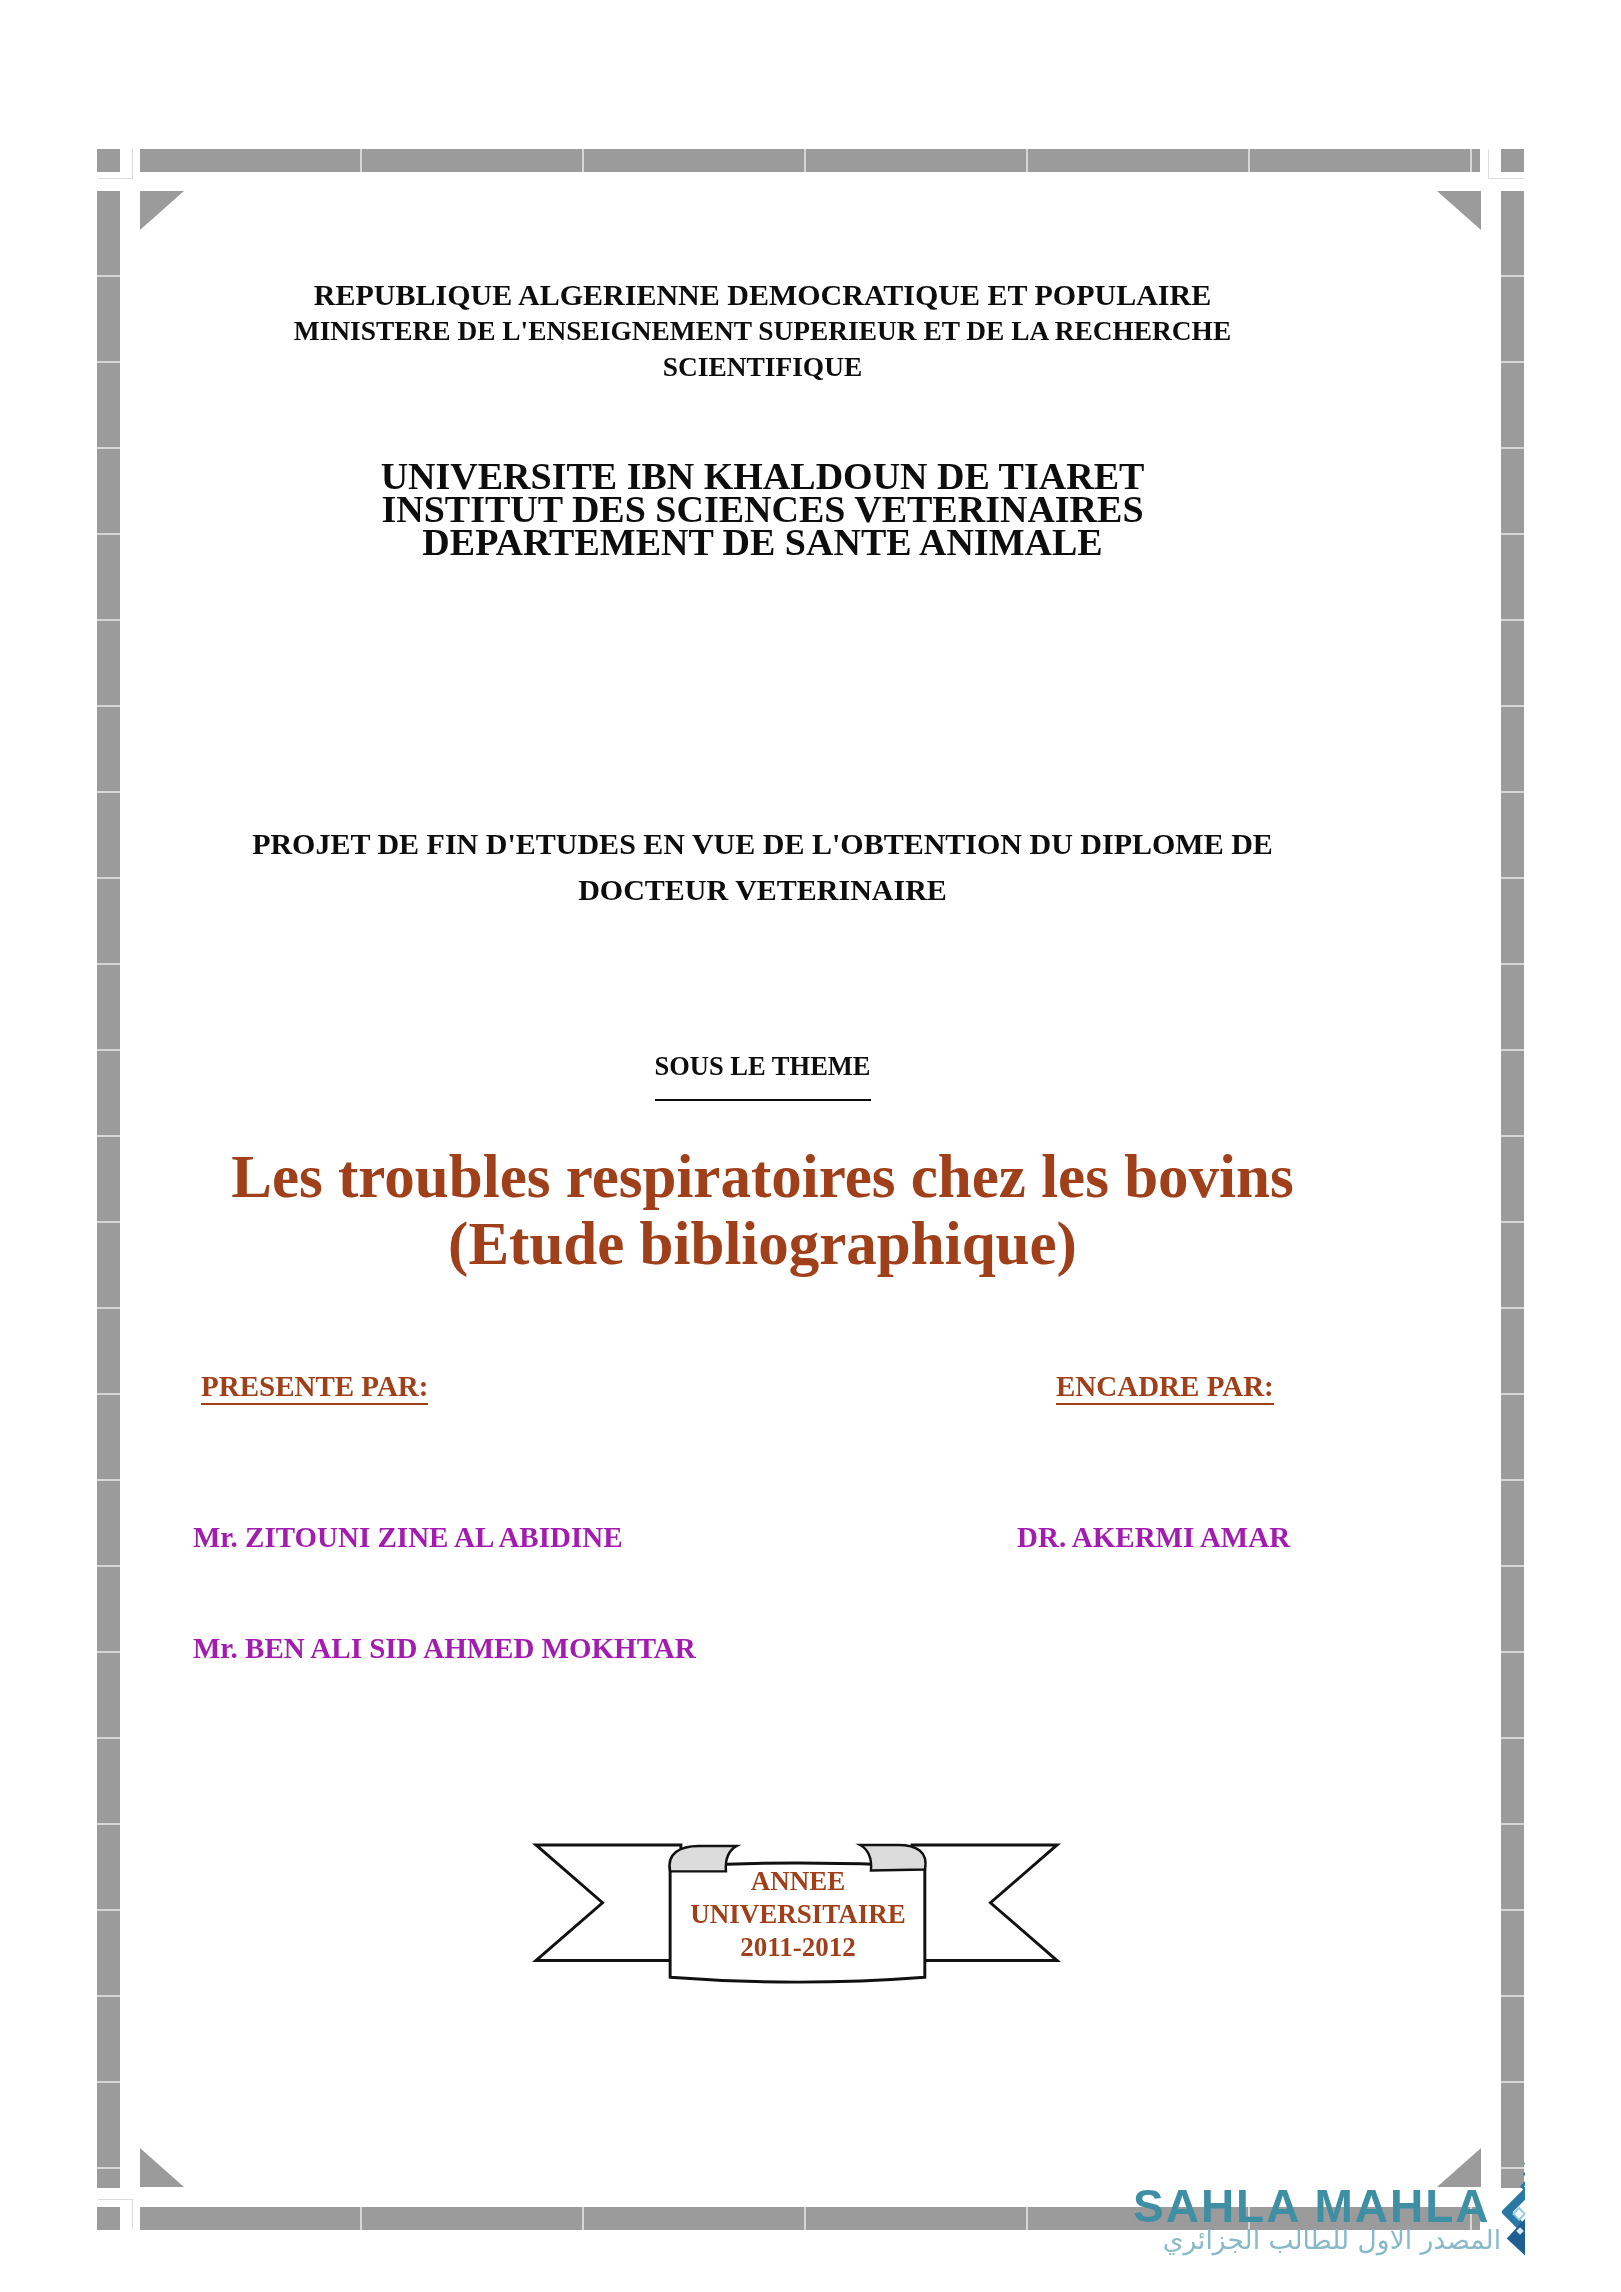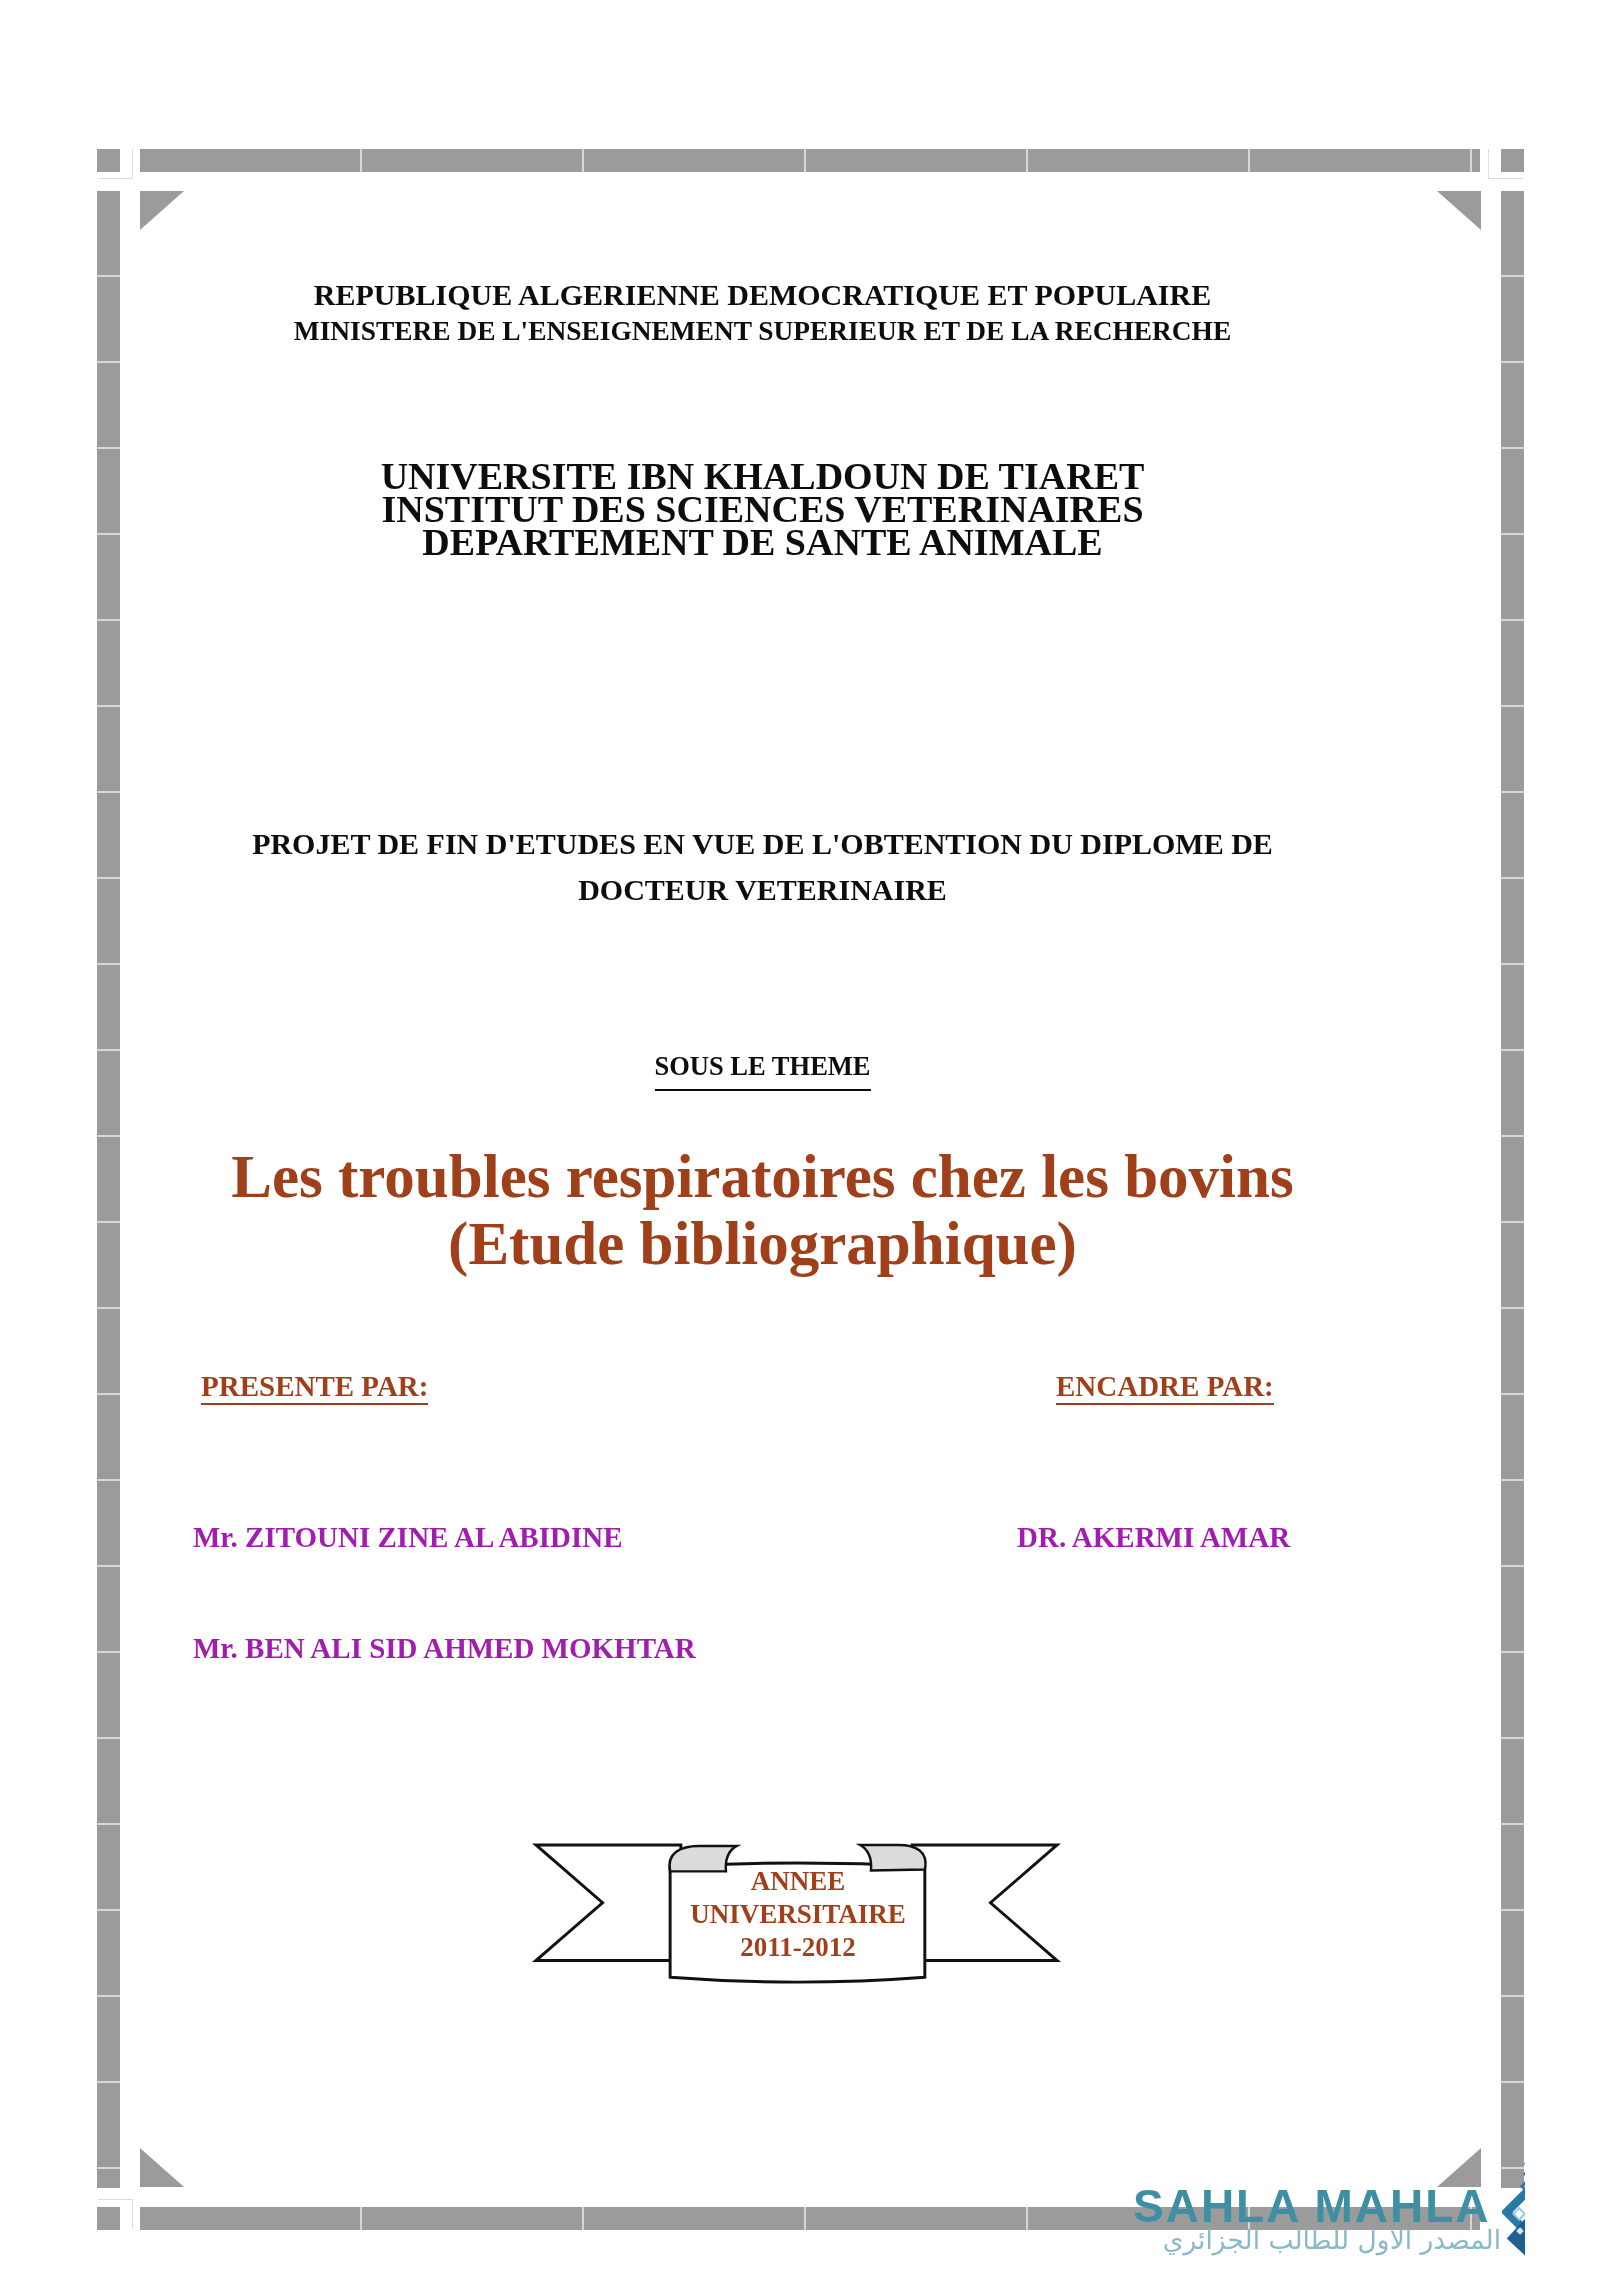--- a/index.html
+++ b/index.html
@@ -21,21 +21,21 @@
   .tri.bl{clip-path:polygon(0 0,0 100%,100% 100%);}
   .tri.br{clip-path:polygon(100% 0,100% 100%,0 100%);}
   .gapline{position:absolute;background:#dcdcdc;}
   
   .cblock{position:absolute;left:0;width:100%;text-align:center;color:#0d0d0d;font-weight:bold;}
   .header-block{top:233px;line-height:36px;font-size:27.4px;}
   .header-block .l1{font-size:30px;}
   .univ-block{top:416px;line-height:33px;font-size:38px;}
   .project-block{top:777px;line-height:46px;font-size:30px;}
   .theme-block{top:1006px;line-height:33px;font-size:26.5px;}
-  .theme-block span{display:inline-block;border-bottom:2.9px solid #0d0d0d;padding-bottom:6px;}
+  .theme-block span{display:inline-block;border-bottom:2.9px solid #0d0d0d;padding-bottom:16px;}
   .title-block{top:1099px;line-height:67px;font-size:61px;color:var(--accent-red);}
   .label{position:absolute;font-size:29px;font-weight:bold;color:var(--accent-red);}
   .label span{display:inline-block;border-bottom:2.9px solid var(--accent-red);padding-bottom:0;}
   .names{position:absolute;font-size:29px;font-weight:bold;color:#a21caf;line-height:37px;white-space:pre;}
   
   .ribbon{position:absolute;left:532px;top:1797px;width:529px;height:147px;}
   .ribbon-text{position:absolute;left:651px;top:1821px;width:294px;text-align:center;
     font-size:27px;line-height:33px;font-weight:bold;color:var(--accent-red);}
   
   .wm{position:absolute;z-index:6;}
@@ -65,20 +65,21 @@
   <div class="gapline" style="left:98px;top:134px;width:35px;height:1px;"></div>
   <div class="gapline" style="left:132px;top:105px;width:1px;height:30px;"></div>
   <div class="gapline" style="left:1488px;top:134px;width:35px;height:1px;"></div>
   <div class="gapline" style="left:1488px;top:105px;width:1px;height:30px;"></div>
   <div class="gapline" style="left:98px;top:2155px;width:35px;height:1px;"></div>
   <div class="gapline" style="left:132px;top:2155px;width:1px;height:30px;"></div>
 
   <div class="cblock header-block">
     <div class="l1">REPUBLIQUE ALGERIENNE DEMOCRATIQUE ET POPULAIRE</div>
     <div>MINISTERE DE L'ENSEIGNEMENT SUPERIEUR ET DE LA RECHERCHE</div>
+    <div>SCIENTIFIQUE</div>
   </div>
 
   <div class="cblock univ-block">
     <div>UNIVERSITE IBN KHALDOUN DE TIARET</div>
     <div>INSTITUT  DES SCIENCES VETERINAIRES</div>
     <div>DEPARTEMENT DE SANTE ANIMALE</div>
   </div>
 
   <div class="cblock project-block">
     <div>PROJET DE FIN D'ETUDES EN VUE DE L'OBTENTION DU DIPLOME DE</div>

